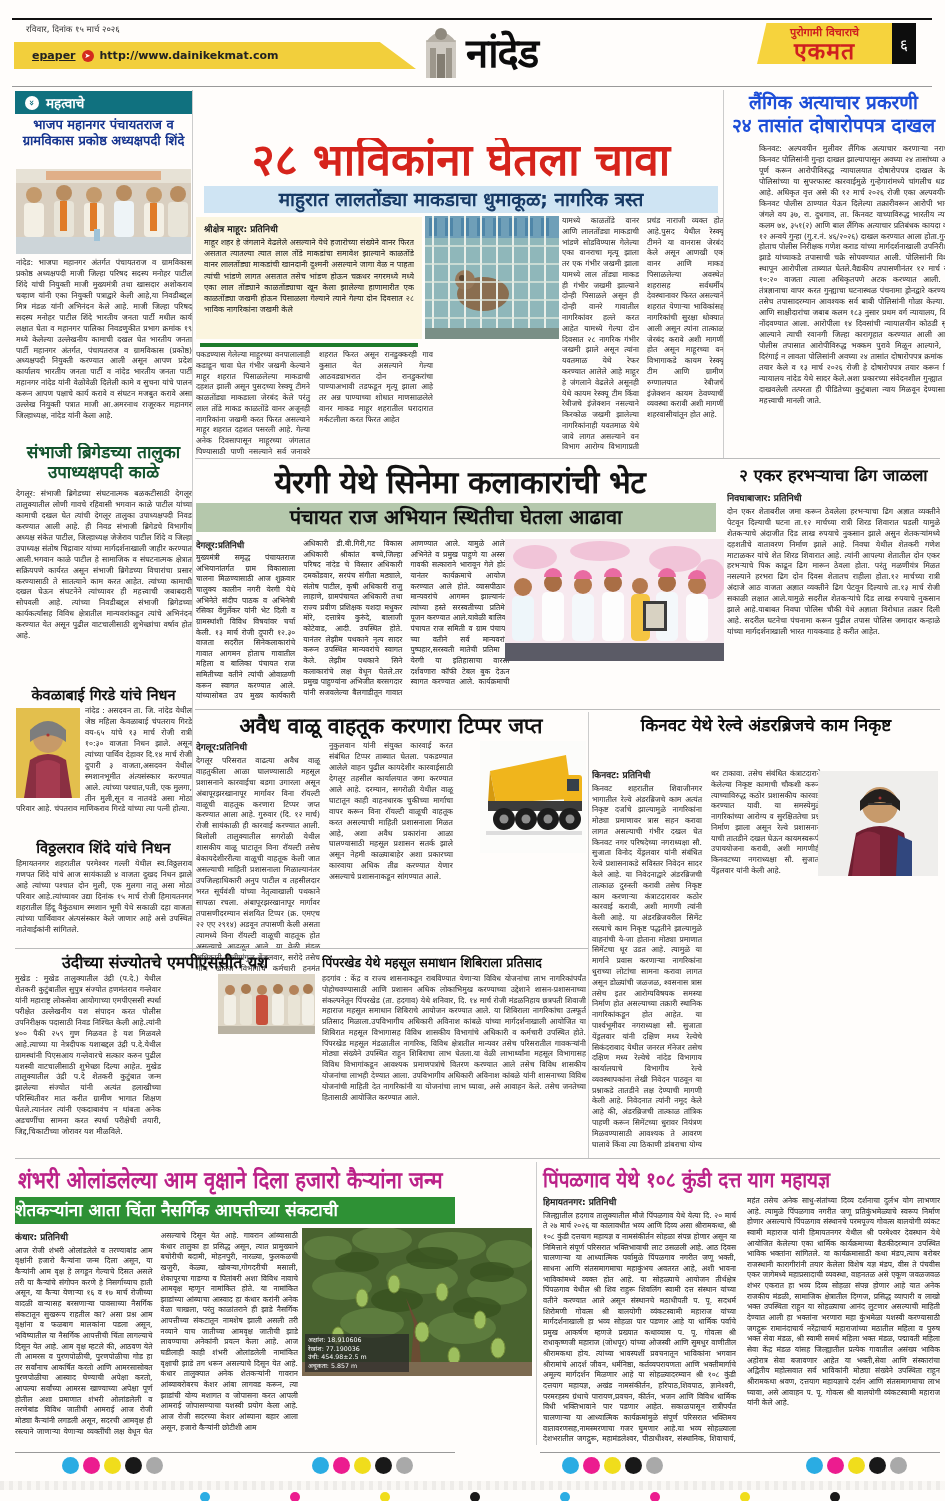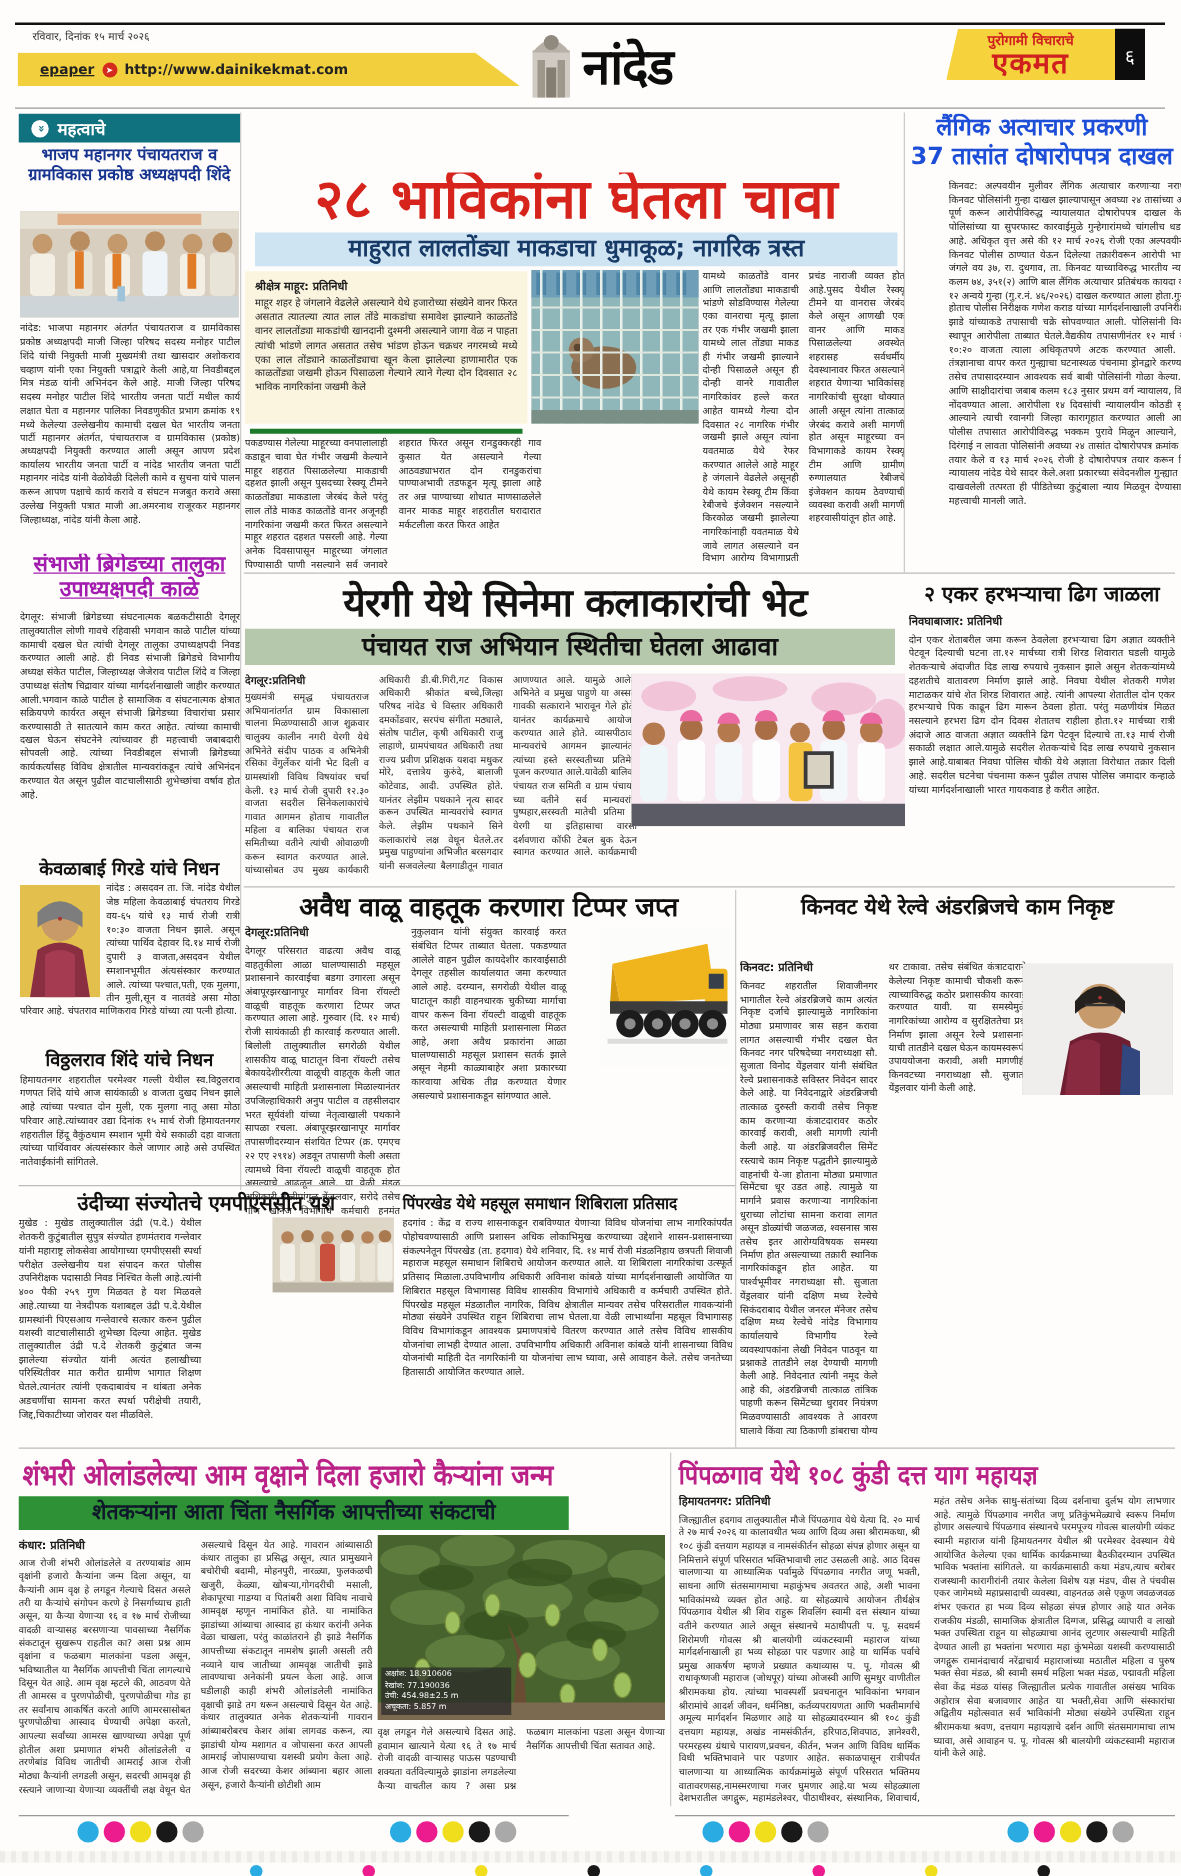--- a/index.html
+++ b/index.html
@@ -32,21 +32,21 @@
   .pageno{left:892px;top:23px;width:24px;height:41px;background:#0d0d0d;color:#fff;
           display:flex;align-items:center;justify-content:center;font-size:15px;}
   
   .impbar{left:15px;top:91px;width:177px;height:23px;background:#10717f;color:#fff;
           display:flex;align-items:center;gap:7px;padding-left:10px;box-sizing:border-box;}
   .impicon{width:14px;height:14px;border-radius:50%;background:#fff;color:#10717f;display:inline-flex;
            align-items:center;justify-content:center;font-size:9px;font-weight:bold;transform:rotate(90deg);}
   .implbl{font-weight:bold;font-size:13.5px;}
   .bjphead{left:16px;top:117px;width:175px;font-size:13px;color:#16348f;line-height:1.26;}
   .bjpbody{left:16px;top:258px;width:176px;height:181px;}
-  .samhead{left:16px;top:443px;width:175px;font-size:17px;color:#a21caf;line-height:1.15;text-decoration:underline;}
+  .samhead{left:16px;top:443px;width:175px;font-size:17px;color:#14532d;line-height:1.15;}
   .sambody{left:16px;top:489px;width:176px;height:192px;}
   .kevhead{left:16px;top:684px;width:175px;font-size:14.5px;color:#111;}
   .kevblock{left:16px;top:706px;width:176px;height:129px;}
   .kevblock .ph{float:left;width:64px;height:90px;margin:2px 5px 2px 0;}
   .vithead{left:16px;top:837px;width:175px;font-size:14.5px;color:#111;}
   .vitbody{left:16px;top:859px;width:176px;height:88px;}
   
   .leadh{left:195px;width:532px;font-size:44px;color:#d6231b;line-height:1.0;}
   .leadsub{left:204px;top:186px;width:514px;height:27px;background:#cfe4f3;color:#173a66;
            font-size:19px;font-weight:bold;text-align:center;line-height:27px;overflow:hidden;}
@@ -77,22 +77,22 @@
   
   .mpschead{left:15px;top:951px;width:300px;font-size:16px;color:#101010;}
   .mpscbody{left:15px;top:974px;width:300px;height:181px;}
   .shbhead{left:322px;top:953px;width:264px;font-size:13px;color:#101010;}
   .shbbody{left:322px;top:974px;width:264px;height:181px;font-size:7.6px;}
   
   .mangohead{left:18px;top:1163px;font-size:23px;font-weight:bold;color:#bb2288;white-space:nowrap;
              transform:scaleX(.88);transform-origin:left center;}
   .yadhead{left:543px;top:1165px;font-size:21px;font-weight:bold;color:#bb2288;white-space:nowrap;
            transform:scaleX(.9);transform-origin:left center;}
-  .mangosub{left:15px;top:1197px;width:440px;height:27px;background:#2e9135;color:#0f172a;
-            font-size:17px;font-weight:bold;text-align:center;line-height:27px;overflow:hidden;}
+  .mangosub{left:15px;top:1197px;width:440px;height:27px;background:#2e9135;color:#ffffff;
+            font-size:17px;font-weight:bold;line-height:27px;overflow:hidden;}
   .mangobody{left:15px;top:1231px;width:283px;height:214px;}
   .mangobody2{left:302px;top:1381px;width:230px;height:64px;}
   .gpsbox{position:absolute;left:3px;bottom:4px;width:98px;background:rgba(40,40,40,.72);
           color:#fff;font-size:6.3px;line-height:1.35;padding:2px 3px;}
   .yadbody{left:543px;top:1196px;width:397px;height:250px;}
   
   .regdots{position:absolute;top:1457px;display:flex;gap:4px;}
   .dot{width:17px;height:17px;border-radius:50%;}
   .minidot{position:absolute;top:1492px;width:10px;height:10px;border-radius:50%;}
   .bstrip{position:absolute;left:0;top:1481px;width:945px;height:9px;opacity:.45;
@@ -225,21 +225,21 @@
           <line x1="0" y1="102" x2="134" y2="102"></line>
         </g>
       <rect x="0" y="112" width="134" height="11" fill="#7a8f86"></rect>
     </svg>
   </div>
   <div class="abs jtext leadright cols2" style="font-size:7.6px">यामध्ये काळतोंडे वानर आणि लालतोंड्या माकडाची भांडणे सोडविण्यास गेलेल्या एका वानराचा मृत्यू झाला तर एक गंभीर जखमी झाला यामध्ये लाल तोंड्या माकड ही गंभीर जखमी झाल्याने दोन्ही पिसाळले असून ही दोन्ही वानरे गावातील नागरिकांवर हल्ले करत आहेत यामध्ये गेल्या दोन दिवसात २८ नागरिक गंभीर जखमी झाले असून त्यांना यवतमाळ येथे रेफर करण्यात आलेले आहे माहूर हे जंगलाने वेढलेले असूनही येथे कायम रेस्क्यू टीम किंवा रेबीजचे इंजेक्शन नसल्याने किरकोळ जखमी झालेल्या नागरिकांनाही यवतमाळ येथे जावे लागत असल्याने वन विभाग आरोग्य विभागाप्रती प्रचंड नाराजी व्यक्त होत आहे.पुसद येथील रेस्क्यू टीमने या वानरास जेरबंद केले असून आणखी एक वानर आणि माकड पिसाळलेल्या अवस्थेत शहरासह सर्वधर्मीय देवस्थानावर फिरत असल्याने शहरात येणाऱ्या भाविकांसह नागरिकांची सुरक्षा धोक्यात आली असून त्यांना तात्काळ जेरबंद करावे अशी मागणी होत असून माहूरच्या वन विभागाकडे कायम रेस्क्यू टीम आणि ग्रामीण रुग्णालयात रेबीजचे इंजेक्शन कायम ठेवण्याची व्यवस्था करावी अशी मागणी शहरवासीयांतून होत आहे.</div>
   <div class="abs jtext leadbottom cols3" style="font-size:7.6px">पकडण्यास गेलेल्या माहूरच्या वनपालालाही कडाडून चावा घेत गंभीर जखमी केल्याने माहूर शहरात पिसाळलेल्या माकडाची दहशत झाली असून पुसदच्या रेस्क्यू टीमने काळतोंड्या माकडाला जेरबंद केले परंतु लाल तोंडे माकड काळतोंडे वानर अजूनही नागरिकांना जखमी करत फिरत असल्याने माहूर शहरात दहशत पसरली आहे. गेल्या अनेक दिवसापासून माहूरच्या जंगलात पिण्यासाठी पाणी नसल्याने सर्व जनावरे शहरात फिरत असून रानडुक्करही गाव कुसात येत असल्याने गेल्या आठवड्याभरात दोन रानडुकरांचा पाण्याअभावी तडफडून मृत्यू झाला आहे तर अन्न पाण्याच्या शोधात माणसाळलेले वानर माकड माहूर शहरातील घरादारात मर्कटलीला करत फिरत आहेत</div>
 
   <div class="abs headline cshead">
     <div>लैंगिक अत्याचार प्रकरणी</div>
-    <div>37 तासांत दोषारोपपत्र दाखल</div>
+    <div>२४ तासांत दोषारोपपत्र दाखल</div>
   </div>
   <div class="abs jtext csbody">किनवट: अल्पवयीन मुलीवर लैंगिक अत्याचार करणाऱ्या नराधमाविरुद्ध किनवट पोलिसांनी गुन्हा दाखल झाल्यापासून अवघ्या २४ तासांच्या आत तपास पूर्ण करून आरोपीविरुद्ध न्यायालयात दोषारोपपत्र दाखल केले असून पोलिसांच्या या सुपरफास्ट कारवाईमुळे गुन्हेगारांमध्ये चांगलीच धडकी भरली आहे. अधिकृत वृत्त असे की १२ मार्च २०२६ रोजी एका अल्पवयीन पीडितेने किनवट पोलीस ठाण्यात येऊन दिलेल्या तक्रारीवरून आरोपी भारत मास्ती जंगले वय ३७, रा. दुधगाव, ता. किनवट याच्याविरुद्ध भारतीय न्याय संहिता कलम ७४, ३५१(२) आणि बाल लैंगिक अत्याचार प्रतिबंधक कायदा कलम ८ व १२ अन्वये गुन्हा (गु.र.नं. ४६/२०२६) दाखल करण्यात आला होता.गुन्हा दाखल होताच पोलीस निरीक्षक गणेश कराड यांच्या मार्गदर्शनाखाली उपनिरीक्षक सागर झाडे यांच्याकडे तपासाची चक्रे सोपवण्यात आली. पोलिसांनी विशेष पथक स्थापून आरोपीला ताब्यात घेतले.वैद्यकीय तपासणीनंतर १२ मार्च रोजी रात्री १०:२० वाजता त्याला अधिकृतपणे अटक करण्यात आली. आधुनिक तंत्रज्ञानाचा वापर करत गुन्ह्याचा घटनास्थळ पंचनामा ड्रोनद्वारे करण्यात आला. तसेच तपासादरम्यान आवश्यक सर्व बाबी पोलिसांनी गोळा केल्या. पीडितेचा आणि साक्षीदारांचा जबाब कलम १८३ नुसार प्रथम वर्ग न्यायालय, किनवट येथे नोंदवण्यात आला. आरोपीला १४ दिवसांची न्यायालयीन कोठडी सुनावण्यात आल्याने त्याची रवानगी जिल्हा कारागृहात करण्यात आली आहे.दरम्यान पोलीस तपासात आरोपीविरुद्ध भक्कम पुरावे मिळून आल्याने, कोणतीही दिरंगाई न लावता पोलिसांनी अवघ्या २४ तासांत दोषारोपपत्र क्रमांक ६१/२०२६ तयार केले व १३ मार्च २०२६ रोजी हे दोषारोपपत्र तयार करून विशेष सत्र न्यायालय नांदेड येथे सादर केले.अशा प्रकारच्या संवेदनशील गुन्ह्यात पोलिसांनी दाखवलेली तत्परता ही पीडितेच्या कुटुंबाला न्याय मिळवून देण्यासाठी अत्यंत महत्त्वाची मानली जाते.</div>
 
   <div class="abs headline cinhead">येरगी येथे सिनेमा कलाकारांची भेट</div>
   <div class="abs cinsub">पंचायत राज अभियान स्थितीचा घेतला आढावा</div>
   <div class="abs jtext cinbody cols5" style="font-size:7.5px">
     <div class="byline" style="font-size:8.5px">देगलूर:प्रतिनिधी</div>
     <span>मुख्यमंत्री समृद्ध पंचायतराज अभियानांतर्गत ग्राम विकासाला चालना मिळण्यासाठी आज शुक्रवार चालुक्य कालीन नगरी येरगी येथे अभिनेते संदीप पाठक व अभिनेत्री रसिका वेंगुर्लेकर यांनी भेट दिली व ग्रामस्थांशी विविध विषयांवर चर्चा केली. १३ मार्च रोजी दुपारी १२.३० वाजता सदरील सिनेकलाकारांचे गावात आगमन होताच गावातील महिला व बालिका पंचायत राज समितीच्या वतीने त्यांची ओवाळणी करून स्वागत करण्यात आले. यांच्यासोबत उप मुख्य कार्यकारी अधिकारी डी.बी.गिरी,गट विकास अधिकारी श्रीकांत बच्चे,जिल्हा परिषद नांदेड चे विस्तार अधिकारी दमकोंडवार, सरपंच संगीता मठ्याले, संतोष पाटील, कृषी अधिकारी राजु लाहाणे, ग्रामपंचायत अधिकारी तथा राज्य प्रवीण प्रशिक्षक यशदा मधुकर मोरे, दत्तात्रेय कुरुंदे, बालाजी कोटेवाड, आदी. उपस्थित होते. यानंतर लेझीम पथकाने नृत्य सादर करून उपस्थित मान्यवरांचे स्वागत केले. लेझीम पथकाने सिने कलाकारांचे लक्ष वेधून घेतले.तर प्रमुख पाहुण्यांना अभिजीत बरसगदार यांनी सजवलेल्या बैलगाडीतून गावात आणण्यात आले. यामुळे आलेले अभिनेते व प्रमुख पाहुणे या अस्सल गावकी सत्काराने भारावून गेले होते. यानंतर कार्यक्रमाचे आयोजन करण्यात आले होते. व्यासपीठावर मान्यवरांचे आगमन झाल्यानंतर त्यांच्या हस्ते सरस्वतीच्या प्रतिमेचे पूजन करण्यात आले.यावेळी बालिका पंचायत राज समिती व ग्राम पंचायत च्या वतीने सर्व मान्यवरांचे पुष्पहार,सरस्वती मातेची प्रतिमा व येरगी या इतिहासाचा वारसा दर्शवणारा कॉफी टेबल बुक देऊन स्वागत करण्यात आले. कार्यक्रमाची सुरुवात संतोष पाटील यांच्या प्रास्ताविक भाषणाने झाली.</span>
   </div>
   <div class="photo" style="left:505px;top:539px;width:219px;height:122px">
@@ -398,21 +398,20 @@
       </g>
       <rect y="134" width="230" height="14" fill="#7c6a50"></rect>
     </svg>
     <div class="gpsbox">
       <div>अक्षांश: 18.910606</div>
       <div>रेखांश: 77.190036</div>
       <div>उंची: 454.98±2.5 m</div>
       <div>अचूकता: 5.857 m</div>
     </div>
   </div>
-  <div class="abs jtext mangobody2 cols2" style="font-size:7.5px">वृक्ष लगडून गेले असल्याचे दिसत आहे. हवामान खात्याने येत्या १६ ते १७ मार्च रोजी वादळी वाऱ्यासह पाऊस पडण्याची शक्यता वर्तविल्यामुळे झाडांना लगडलेल्या कैऱ्या वाचतील काय ? असा प्रश्न फळबाग मालकांना पडला असून येणाऱ्या नैसर्गिक आपत्तीची चिंता सतावत आहे.</div>
 
   <div class="abs jtext yadbody cols2" style="font-size:7.5px;column-gap:11px">
     <div class="byline">हिमायतनगर: प्रतिनिधी</div>
     <span>जिल्ह्यातील हदगाव तालुक्यातील मौजे पिंपळगाव येथे येत्या दि. २० मार्च ते २७ मार्च २०२६ या कालावधीत भव्य आणि दिव्य असा श्रीरामकथा, श्री १०८ कुंडी दत्तयाग महायज्ञ व नामसंकीर्तन सोहळा संपन्न होणार असून या निमित्ताने संपूर्ण परिसरात भक्तिभावाची लाट उसळली आहे. आठ दिवस चालणाऱ्या या आध्यात्मिक पर्वामुळे पिंपळगाव नगरीत जणू भक्ती, साधना आणि संतसमागमाचा महाकुंभच अवतरत आहे, अशी भावना भाविकांमध्ये व्यक्त होत आहे. या सोहळ्याचे आयोजन तीर्थक्षेत्र पिंपळगाव येथील श्री शिव राहुरू शिवलिंग स्वामी दत्त संस्थान यांच्या वतीने करण्यात आले असून संस्थानचे मठाधीपती प. पू. सदधर्म शिरोमणी गोवत्स श्री बालयोगी व्यंकटस्वामी महाराज यांच्या मार्गदर्शनाखाली हा भव्य सोहळा पार पडणार आहे या धार्मिक पर्वाचे प्रमुख आकर्षण म्हणजे प्रख्यात कथाव्यास प. पू. गोवत्स श्री राधाकृष्णजी महाराज (जोधपूर) यांच्या ओजस्वी आणि सुमधुर वाणीतील श्रीरामकथा होय. त्यांच्या भावस्पर्शी प्रवचनातून भाविकांना भगवान श्रीरामांचे आदर्श जीवन, धर्मनिष्ठा, कर्तव्यपरायणता आणि भक्तीमार्गाचे अमूल्य मार्गदर्शन मिळणार आहे या सोहळ्यादरम्यान श्री १०८ कुंडी दत्तयाग महायज्ञ, अखंड नामसंकीर्तन, हरिपाठ,शिवपाठ, ज्ञानेश्वरी, परमरहस्य ग्रंथाचे पारायण,प्रवचन, कीर्तन, भजन आणि विविध धार्मिक विधी भक्तिभावाने पार पडणार आहेत. सकाळपासून रात्रीपर्यंत चालणाऱ्या या आध्यात्मिक कार्यक्रमांमुळे संपूर्ण परिसरात भक्तिमय वातावरणसह,नामस्मरणाचा गजर घुमणार आहे.या भव्य सोहळ्याला देशभरातील जगद्गुरू, महामंडलेश्वर, पीठाधीश्वर, संस्थानिक, शिवाचार्य, महंत तसेच अनेक साधु-संतांच्या दिव्य दर्शनाचा दुर्लभ योग लाभणार आहे. त्यामुळे पिंपळगाव नगरीत जणू प्रतिकुंभमेळ्याचे स्वरूप निर्माण होणार असल्याचे पिंपळगाव संस्थानचे परमपूज्य गोवत्स बालयोगी व्यंकट स्वामी महाराज यांनी हिमायतनगर येथील श्री परमेश्वर देवस्थान येथे आयोजित केलेल्या एका धार्मिक कार्यक्रमाच्या बैठकीदरम्यान उपस्थित भाविक भक्तांना सांगितले. या कार्यक्रमासाठी कथा मंडप,त्याच बरोबर राजस्थानी कारागीरांनी तयार केलेला विशेष यज्ञ मंडप, वीस ते पंचवीस एकर जागेमध्ये महाप्रसादाची व्यवस्था, वाहनतळ असे एकूण जवळजवळ शंभर एकरात हा भव्य दिव्य सोहळा संपन्न होणार आहे यात अनेक राजकीय मंडळी, सामाजिक क्षेत्रातील दिग्गज, प्रसिद्ध व्यापारी व लाखो भक्त उपस्थिता राहून या सोहळ्याचा आनंद लुटणार असल्याची माहिती देण्यात आली हा भक्तांना भरणारा महा कुंभमेळा यशस्वी करण्यासाठी जगद्गुरू रामानंदाचार्य नरेंद्राचार्य महाराजांच्या मठातील महिला व पुरुष भक्त सेवा मंडळ, श्री स्वामी समर्थ महिला भक्त मंडळ, पद्मावती महिला सेवा केंद्र मंडळ यांसह जिल्ह्यातील प्रत्येक गावातील असंख्य भाविक अहोरात्र सेवा बजावणार आहेत या भक्ती,सेवा आणि संस्कारांचा अद्वितीय महोत्सवात सर्व भाविकांनी मोठ्या संख्येने उपस्थिता राहून श्रीरामकथा श्रवण, दत्तयाग महायज्ञाचे दर्शन आणि संतसमागमाचा लाभ घ्यावा, असे आवाहन प. पू. गोवत्स श्री बालयोगी व्यंकटस्वामी महाराज यांनी केले आहे.</span>
   </div>
 
   <div class="rule" style="left:192px;top:90px;width:1px;height:862px;background:#ccc"></div>
   <div class="rule" style="left:723px;top:90px;width:1px;height:368px;background:#ccc"></div>
   <div class="rule" style="left:195px;top:458px;width:745px;height:1px;background:#bbb"></div>
   <div class="rule" style="left:195px;top:709px;width:745px;height:1px;background:#bbb"></div>

